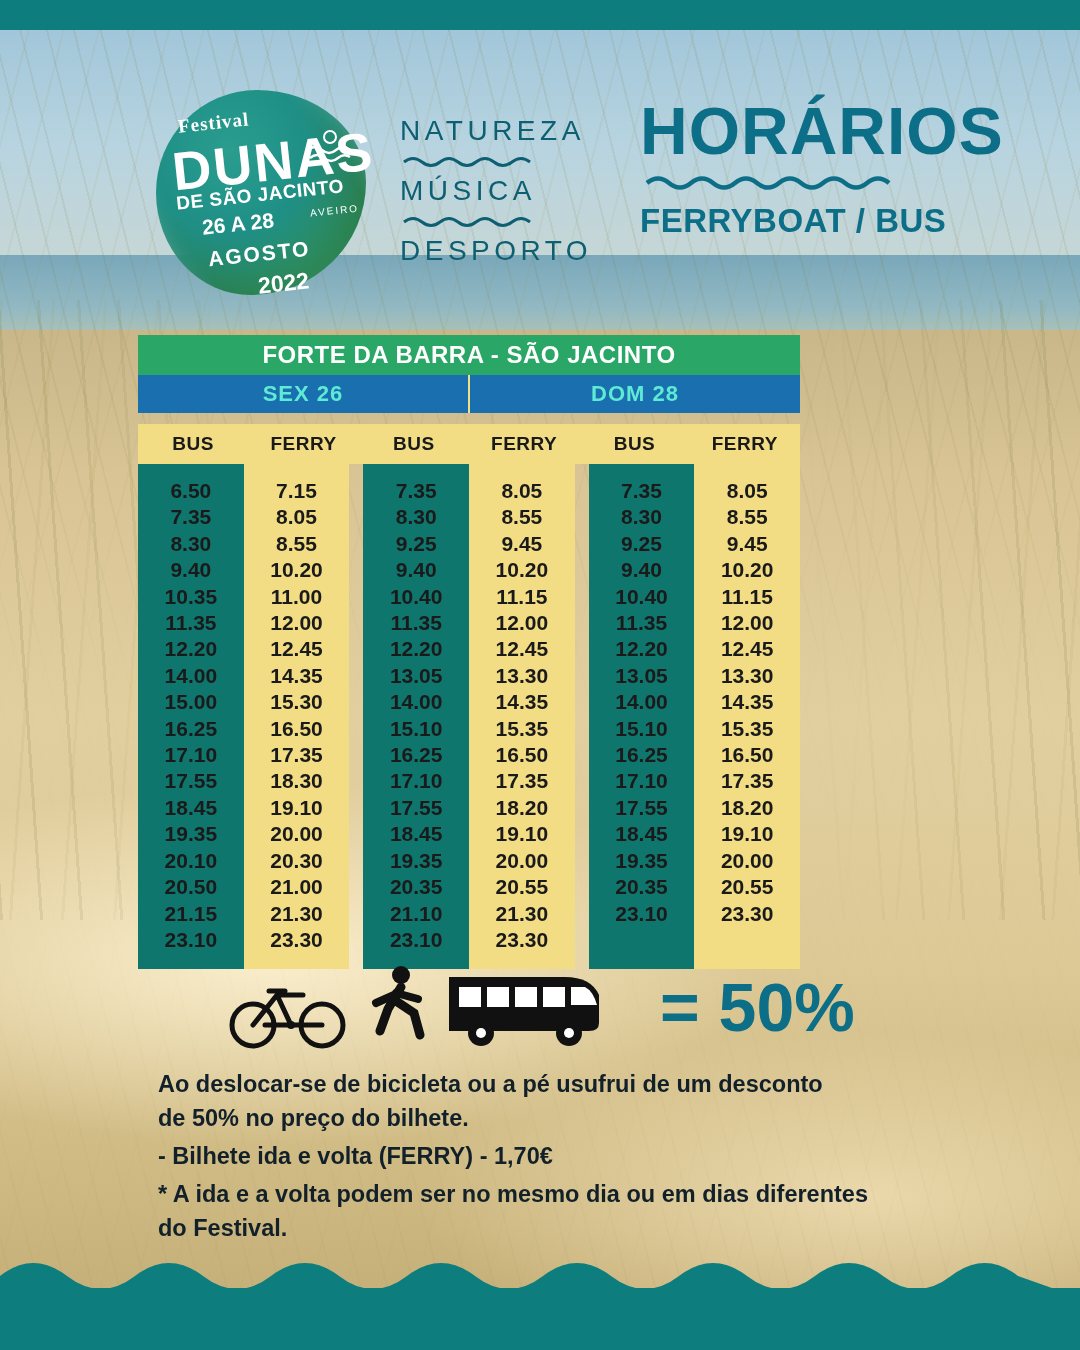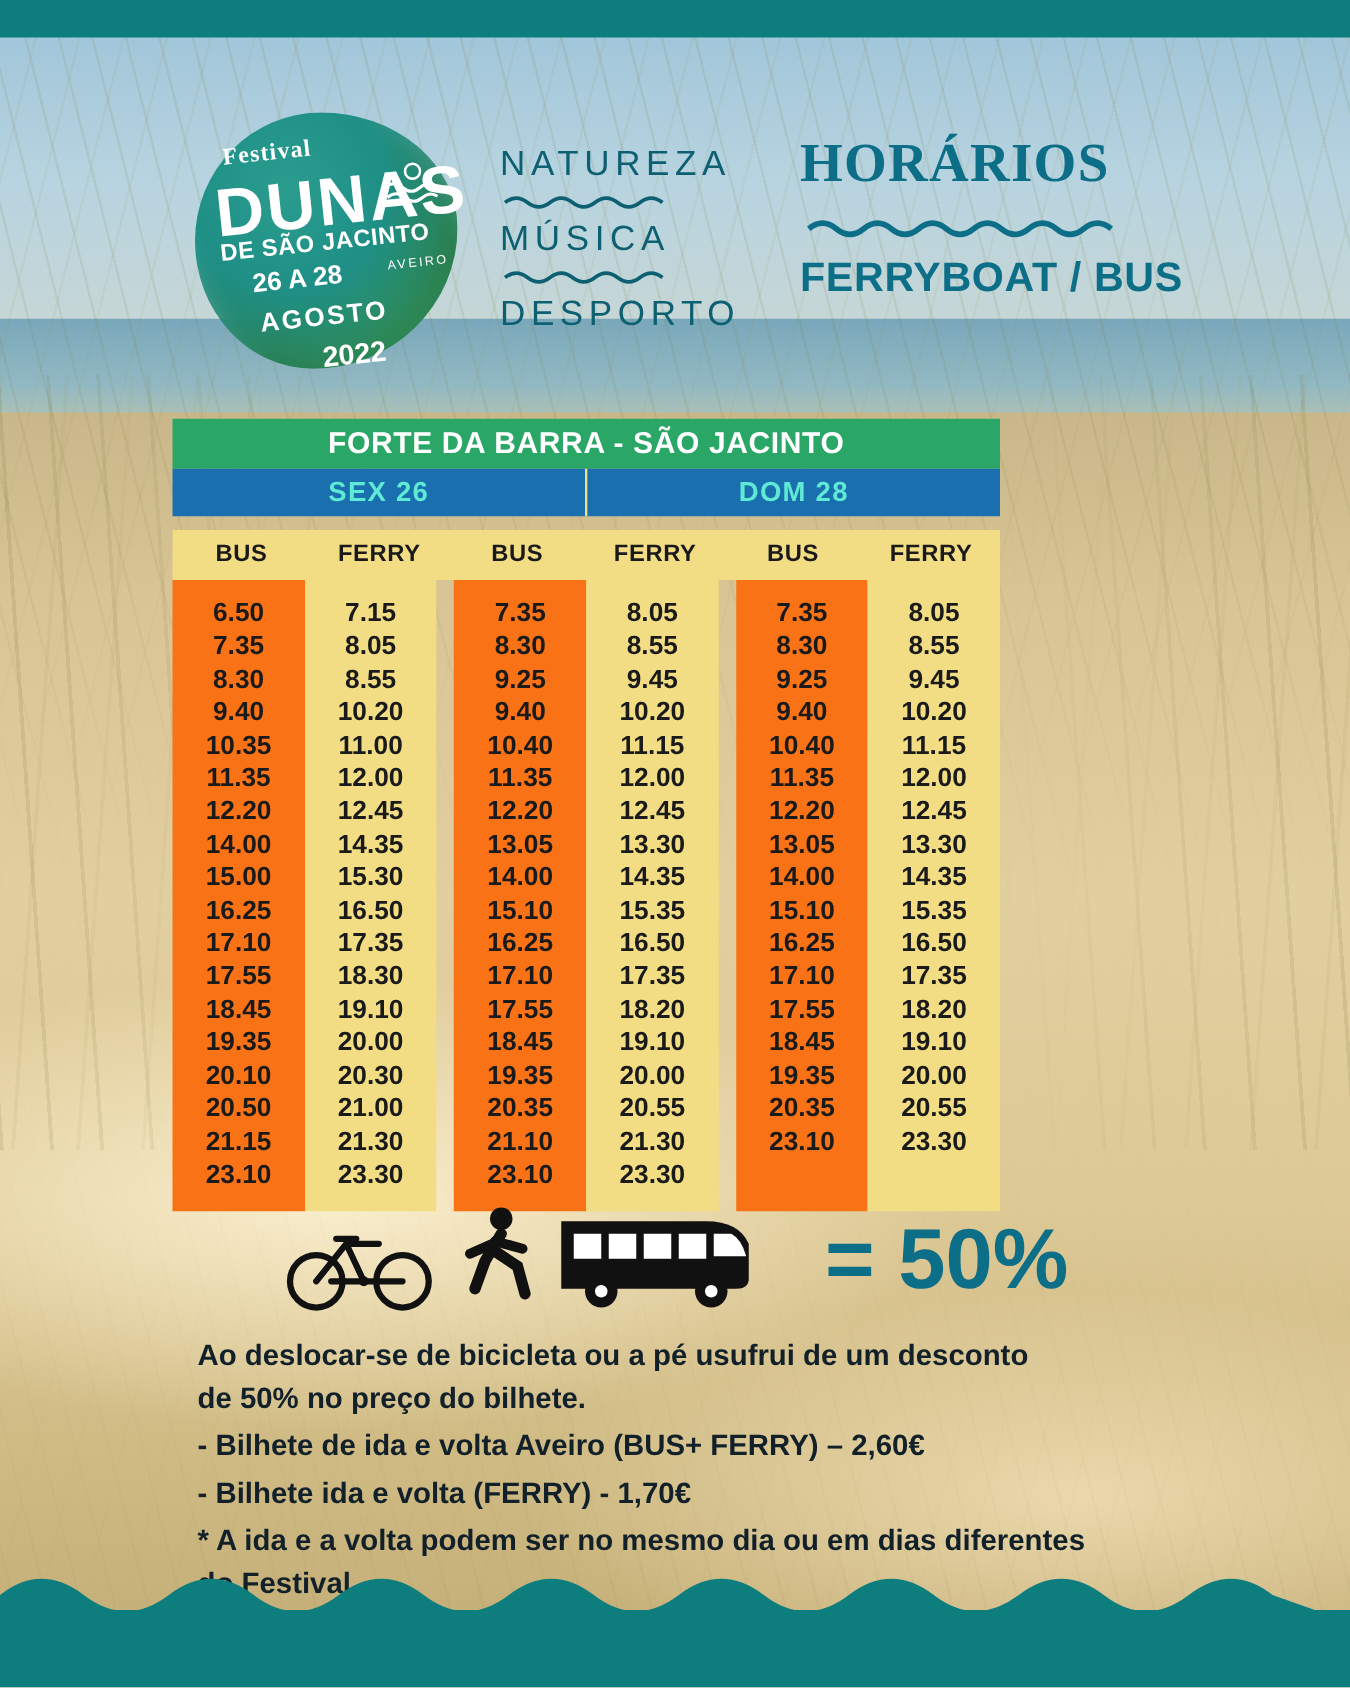--- a/index.html
+++ b/index.html
@@ -126,21 +126,21 @@
     color: #0d5f72; text-align: left;
   }
   .slogan div.word {
     font-size: 28px; font-weight: 400; letter-spacing: 4.5px; line-height: 26px;
     margin-bottom: 16px;
   }
   .slogan svg { display: block; margin: -6px 0 10px 2px; }
 
   .title-block { position: absolute; left: 640px; top: 42px; width: 400px; }
   .title-main {
-    font-size: 44px; font-weight: 700; color: #0d6e87; letter-spacing: 1px; line-height: 62px; font-family: Liberation Serif, serif;
+    font-size: 66px; font-weight: 700; color: #0d6e87; letter-spacing: 1px; line-height: 62px;
   }
   .title-wave { margin: 10px 0 6px 4px; }
   .title-sub {
     font-size: 33px; font-weight: 700; color: #0d6e87; letter-spacing: .5px;
   }
 
   
   .table-wrap {
     position: absolute; left: 138px; top: 335px; width: 662px;
   }
@@ -160,21 +160,21 @@
   .tbl-modes { display: flex; height: 40px; background: #f2dd85; margin-top: 11px; }
   .tbl-mode {
     flex: 1; display: flex; align-items: center; justify-content: center;
     font-size: 19px; font-weight: 700; color: #1a1a1a; letter-spacing: .5px;
   }
   .tbl-cols { display: flex; }
   .col {
     flex: 1; padding: 14px 0 16px 0; text-align: center;
     font-size: 21px; font-weight: 700; color: #1a1a1a; line-height: 26.4px;
   }
-  .col.bus { background: #f97316; }
+  .col.bus { background: #0f766e; }
   .col.ferry { background: #f2dd85; }
   .col.gap { background: transparent; flex: 0 0 14px; padding: 0; }
 
   
   .icons-row {
     position: absolute; left: 225px; top: 965px; width: 700px; height: 90px;
   }
   .pct {
     position: absolute; left: 660px; top: 968px;
     font-size: 68px; font-weight: 700; color: #0d6e87; letter-spacing: 0px;
@@ -411,21 +411,20 @@
       <circle cx="36" cy="68" r="5" fill="#fff"></circle>
       <circle cx="124" cy="68" r="13" fill="#111"></circle>
       <circle cx="124" cy="68" r="5" fill="#fff"></circle>
     </svg>
   </div>
   <div class="pct">= 50%</div>
 
   <div class="notes">
     <p class="tight">Ao deslocar-se de bicicleta ou a pé usufrui de um desconto</p>
     <p>de 50% no preço do bilhete.</p>
-    <p>- Bilhete de ida e volta Aveiro (BUS+ FERRY) – 2,60€</p>
     <p>- Bilhete ida e volta (FERRY) - 1,70€</p>
     <p class="tight">* A ida e a volta podem ser no mesmo dia ou em dias diferentes</p>
     <p>do Festival.</p>
   </div>
 
   <svg class="wave-bottom" viewBox="0 0 1080 46" preserveAspectRatio="none">
     <path d="M0 46 L0 24 q33 -26 67 0 q34 26 68 0 q34 -26 68 0 q34 26 68 0 q34 -26 68 0 q34 26 68 0 q34 -26 68 0 q34 26 68 0 q34 -26 68 0 q34 26 68 0 q34 -26 68 0 q34 26 68 0 q34 -26 68 0 q34 26 68 0 q34 -26 67 0 L1080 46 Z" fill="#0d7d7d"></path>
   </svg>
   <div class="band-bottom"></div>
 

